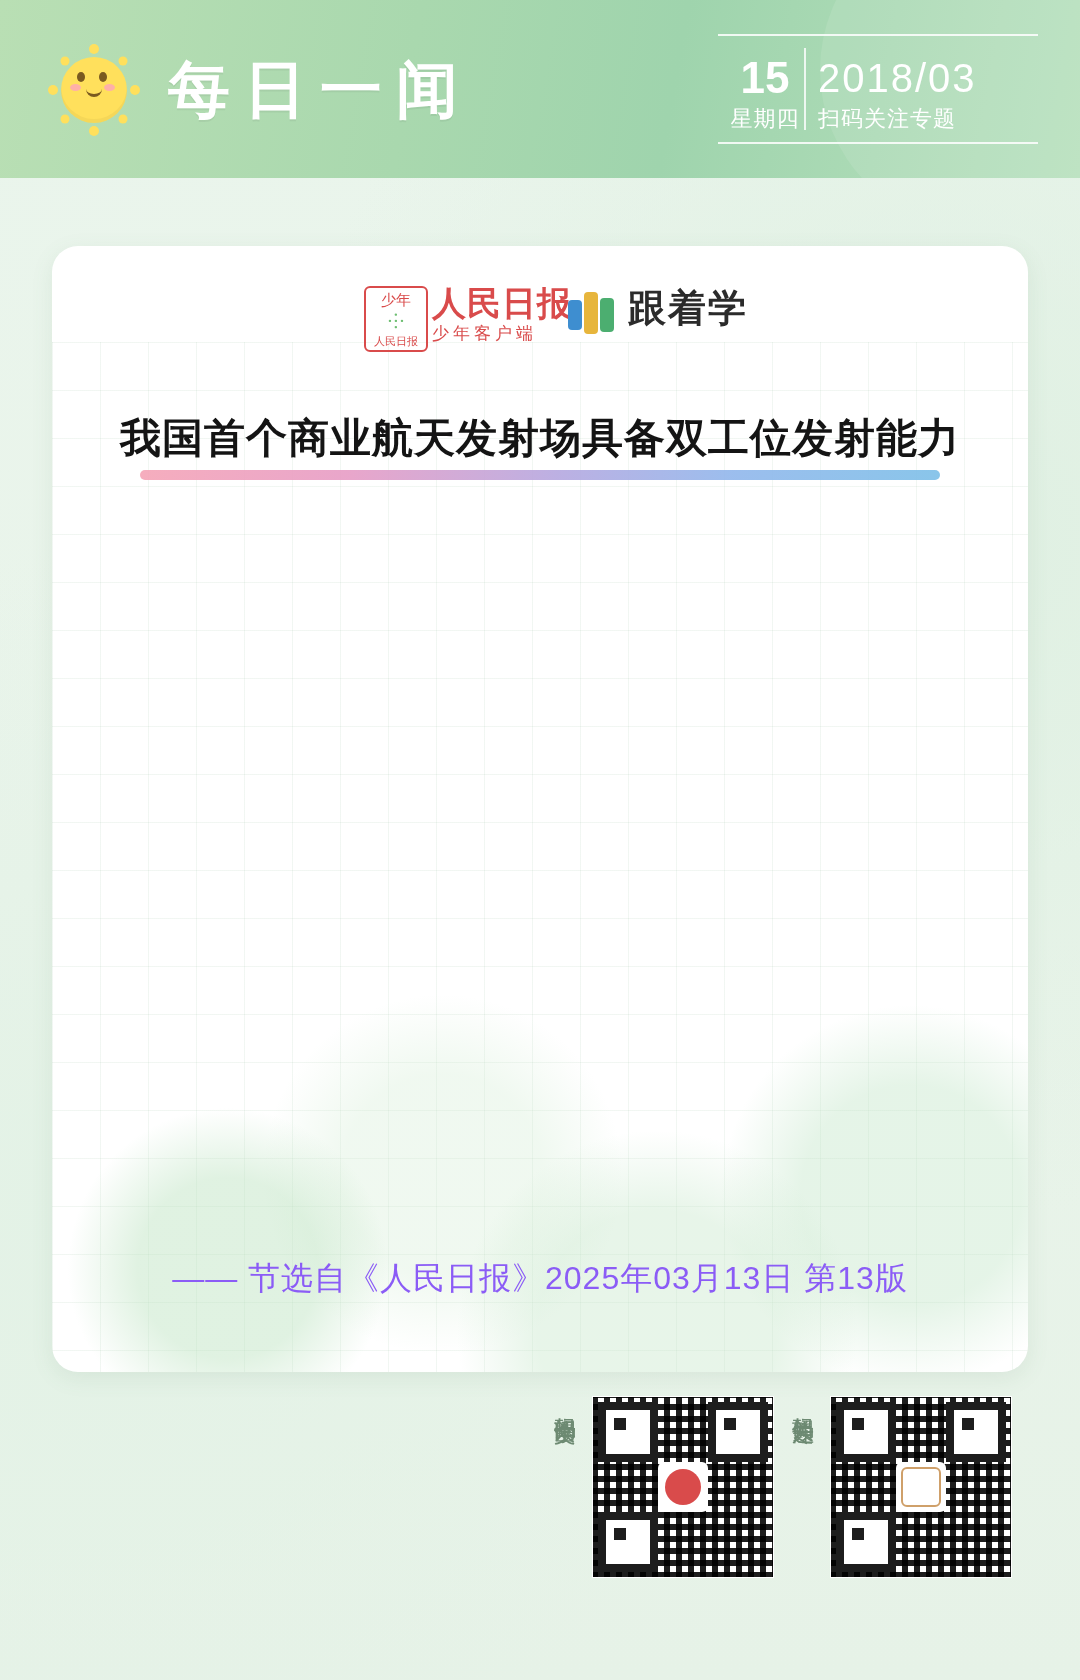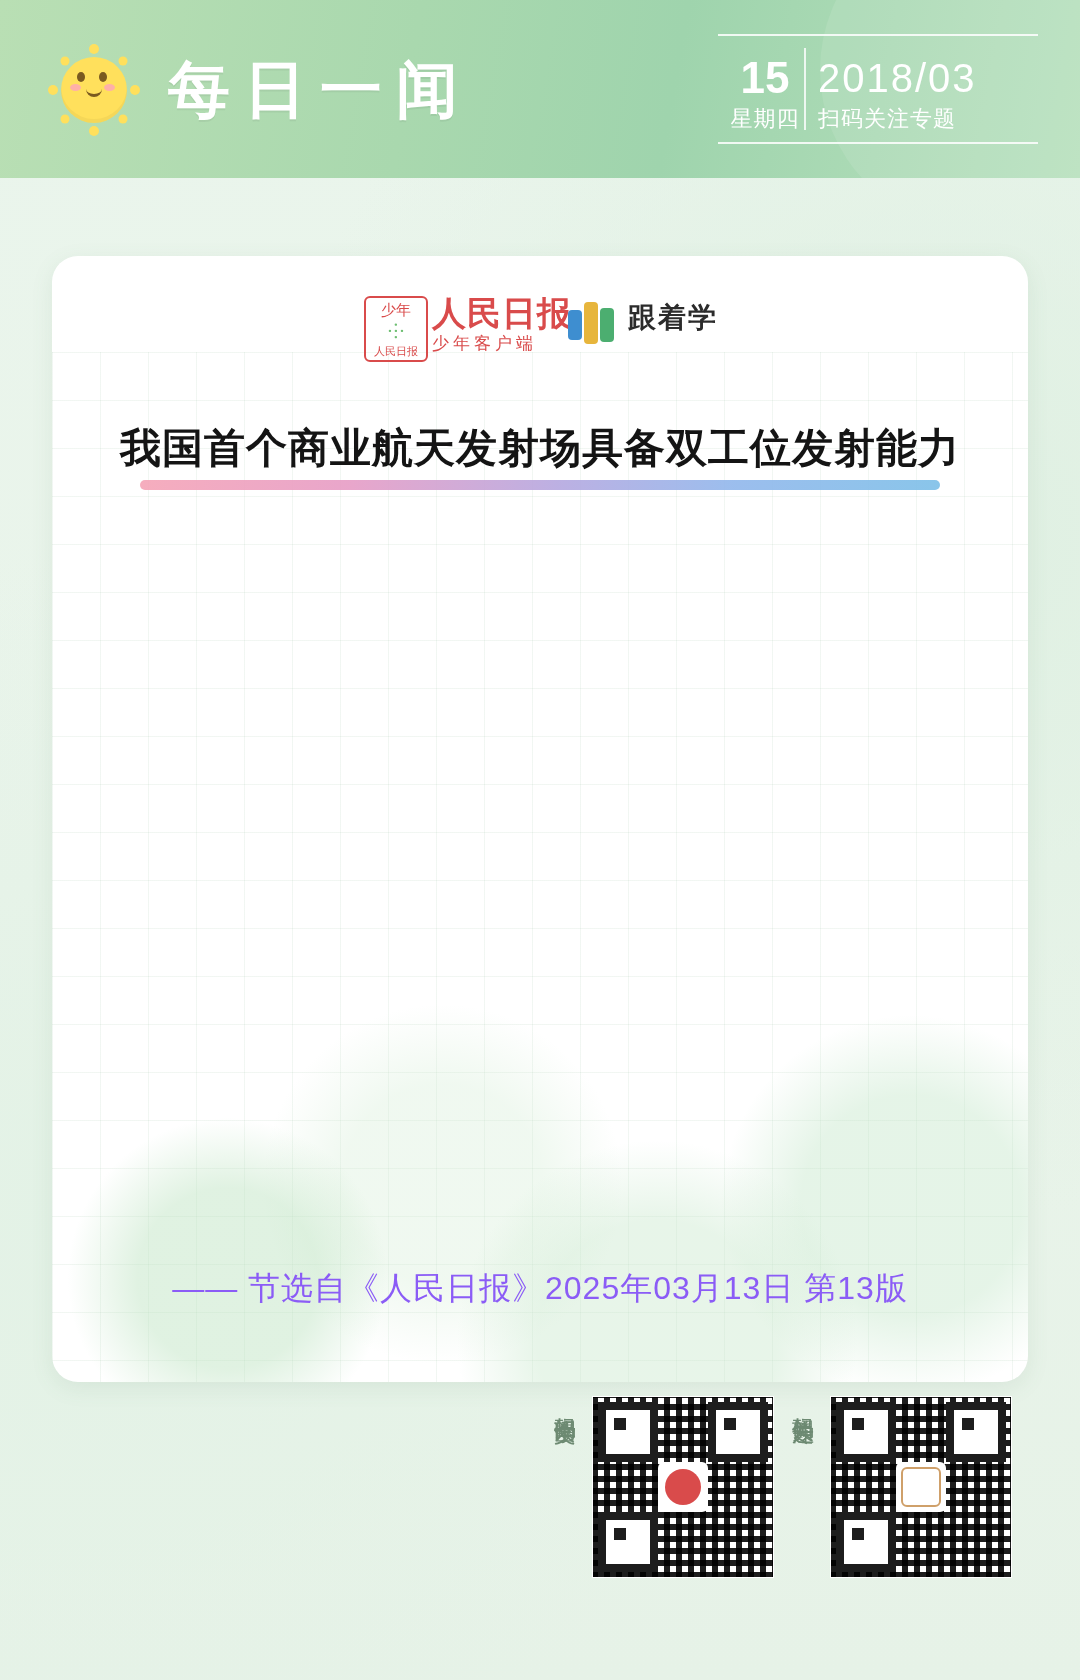--- a/index.html
+++ b/index.html
@@ -62,21 +62,20 @@
     color:#ffffff;font-size:22px;line-height:26px;letter-spacing:1px;}
   .dym{position:absolute;left:100px;top:18px;color:#ffffff;font-size:40px;line-height:48px;letter-spacing:2px;}
   .dlunar{position:absolute;left:100px;top:70px;color:#ffffff;font-size:22px;line-height:26px;letter-spacing:1px;}
 
   
   .card{
     position:absolute;left:52px;top:246px;width:976px;height:1126px;
     background:#ffffff;border-radius:26px;
     box-shadow:0 6px 22px rgba(90,130,95,.10);
     overflow:hidden;
-    margin-top:10px;
   }
   .card .grid{
     position:absolute;left:0;top:96px;right:0;bottom:0;
     background-image:
       linear-gradient(to right, rgba(150,190,160,.13) 1px, transparent 1px),
       linear-gradient(to bottom, rgba(150,190,160,.13) 1px, transparent 1px);
     background-size:48px 48px;
   }
   .card .leafwash{
     position:absolute;left:0;right:0;bottom:0;height:520px;
@@ -92,21 +91,21 @@
   .lg1 .t{position:absolute;left:0;right:0;top:3px;text-align:center;font-size:15px;color:#d94b4b;line-height:17px;}
   .lg1 .s{position:absolute;left:0;right:0;top:22px;text-align:center;font-size:20px;color:#6fbf73;line-height:22px;}
   .lg1 .b{position:absolute;left:0;right:0;bottom:3px;text-align:center;font-size:11px;color:#d94b4b;line-height:12px;}
   .lg1name{position:absolute;left:380px;top:2px;font-size:34px;line-height:38px;color:#d94b4b;font-weight:bold;letter-spacing:1px;}
   .lg1sub{position:absolute;left:380px;top:42px;font-size:17px;line-height:20px;color:#d94b4b;letter-spacing:4px;}
   .lg2{position:absolute;left:516px;top:10px;width:48px;height:46px;}
   .lg2 i{position:absolute;display:block;border-radius:4px;}
   .lg2 .b1{left:0;top:8px;width:14px;height:30px;background:#3e8ed0;}
   .lg2 .b2{left:16px;top:0px;width:14px;height:42px;background:#e7b53c;}
   .lg2 .b3{left:32px;top:6px;width:14px;height:34px;background:#4cae70;}
-  .lg2name{position:absolute;left:576px;top:4px;font-size:28px;line-height:44px;color:#2b2b2b;font-weight:bold;letter-spacing:2px;}
+  .lg2name{position:absolute;left:576px;top:4px;font-size:38px;line-height:44px;color:#2b2b2b;font-weight:bold;letter-spacing:2px;}
 
   .title{
     position:absolute;left:0;top:166px;width:976px;text-align:center;
     font-size:41px;line-height:52px;font-weight:bold;color:#141414;letter-spacing:1px;
   }
   .titleunder{
     position:absolute;left:88px;top:224px;width:800px;height:10px;border-radius:5px;
     background:linear-gradient(90deg,#f5a6b8 0%, #e79ec6 26%, #b7a9e0 52%, #93b8ec 74%, #7fc0e8 100%);
     opacity:.92;
   }

